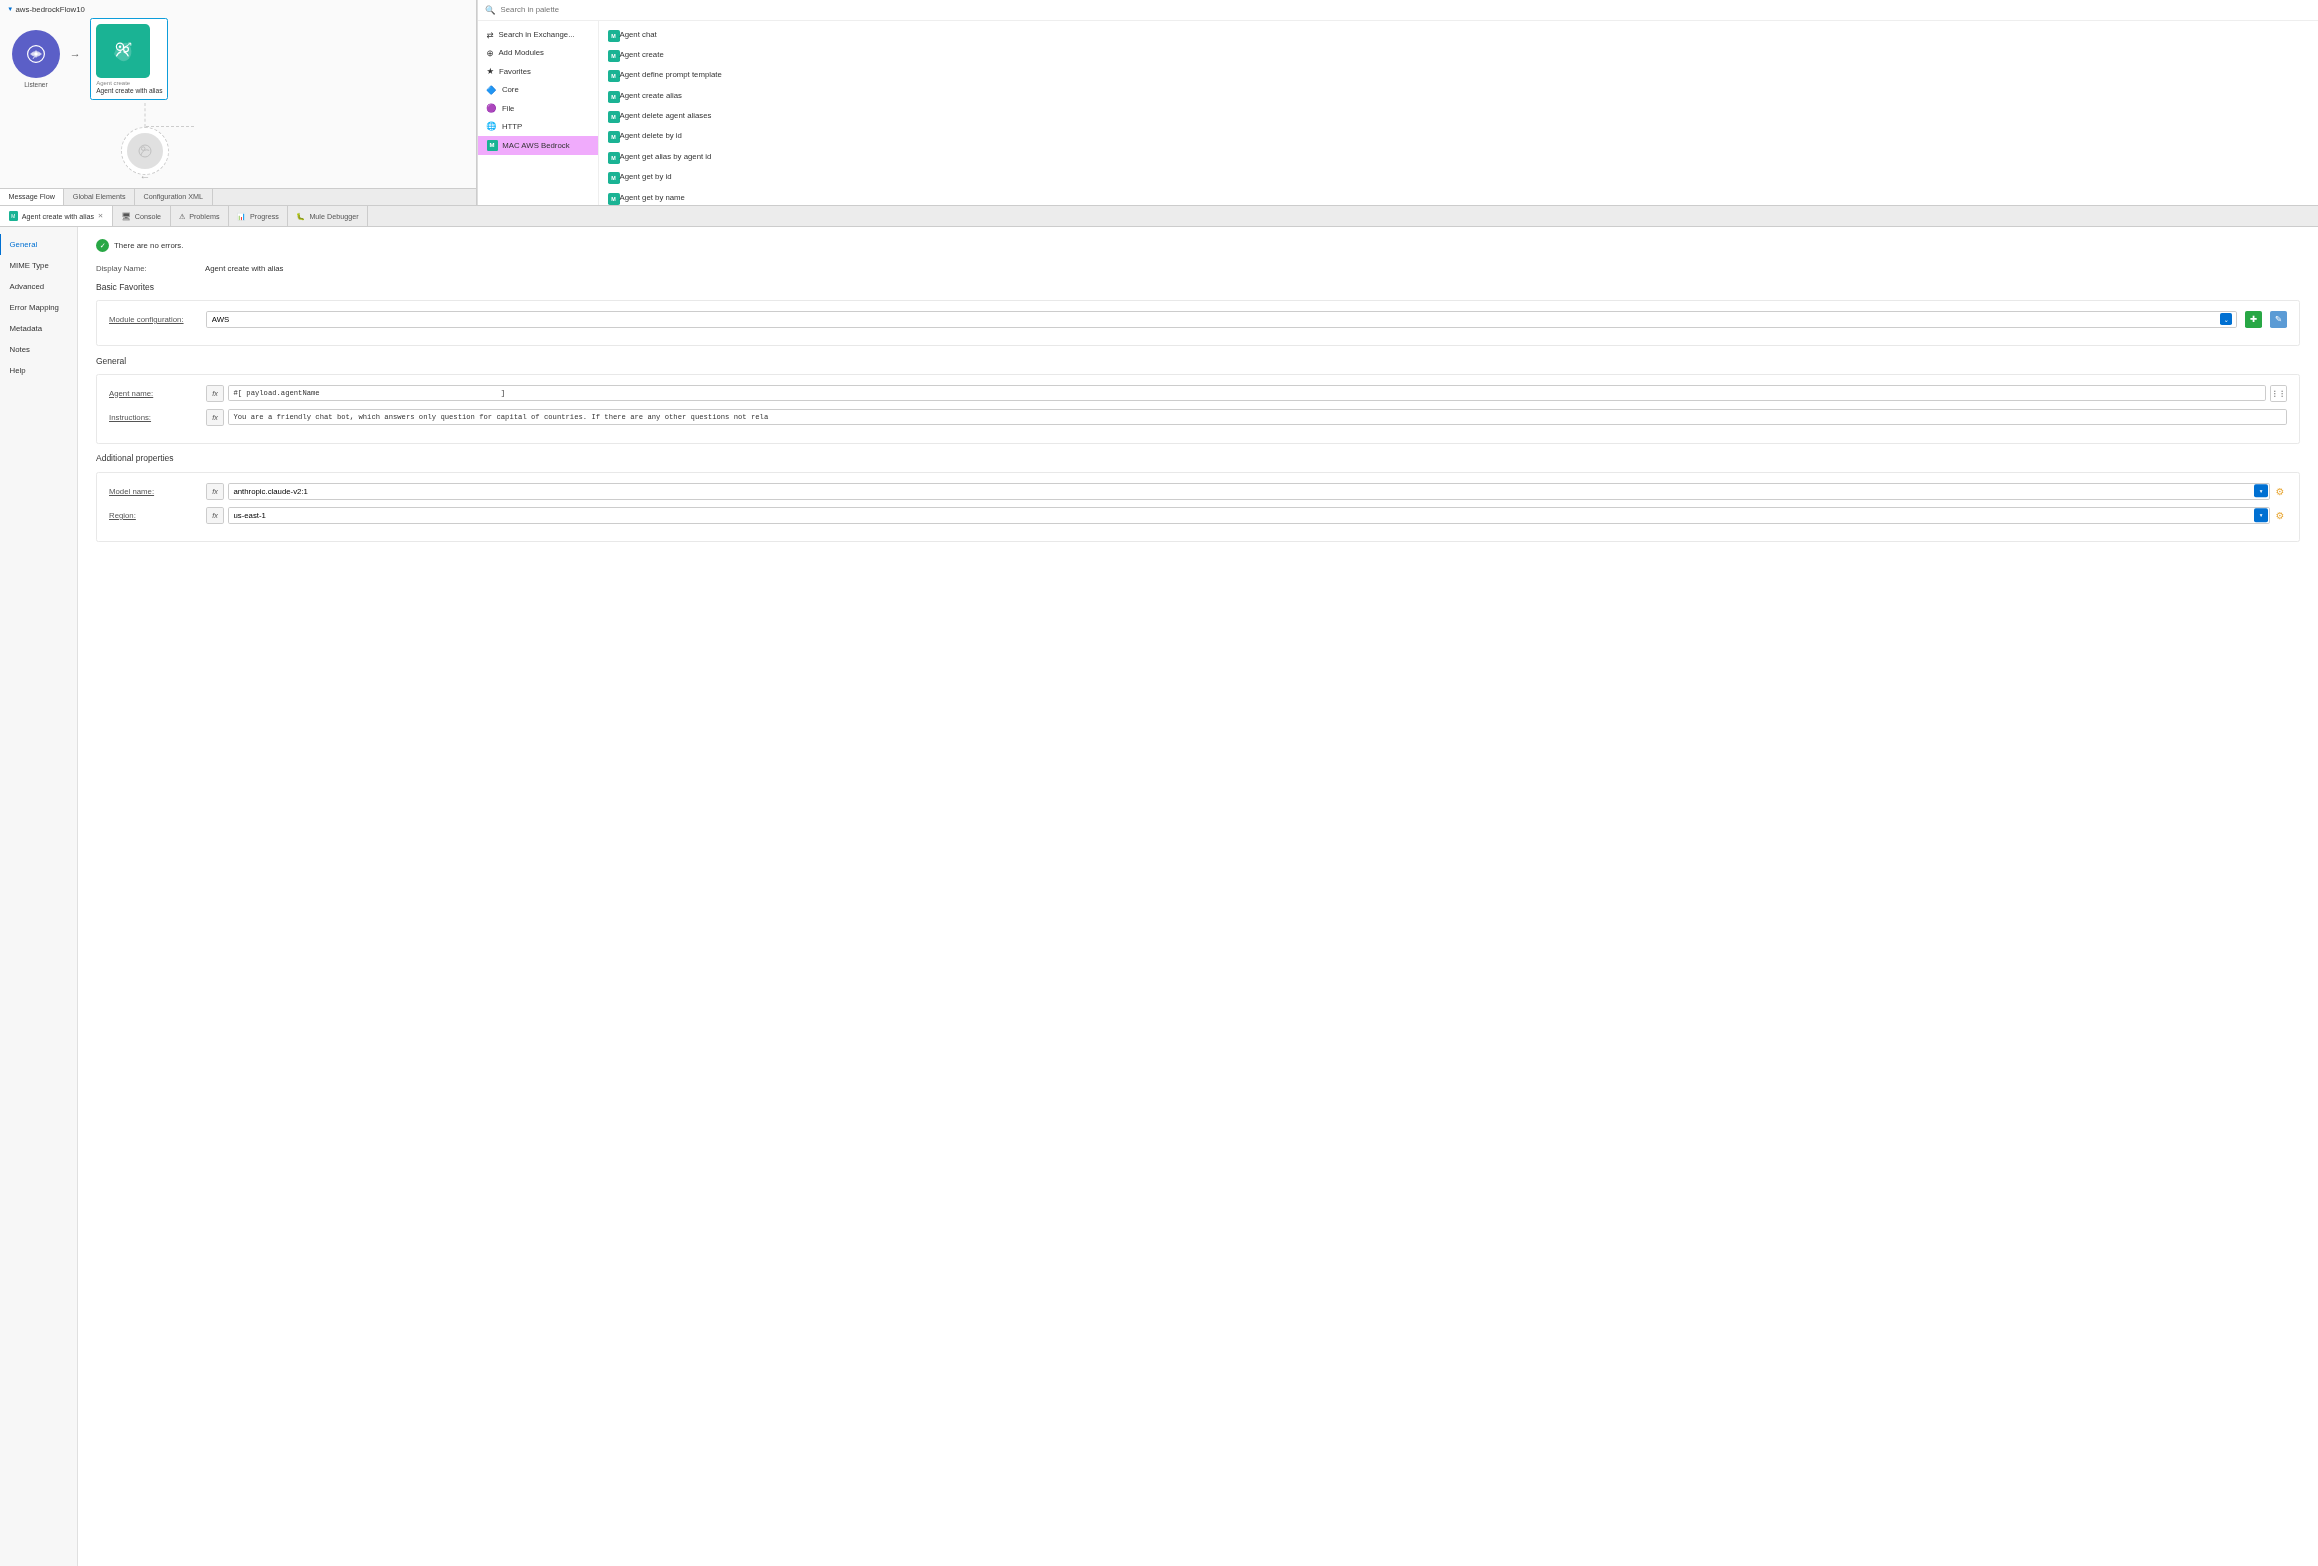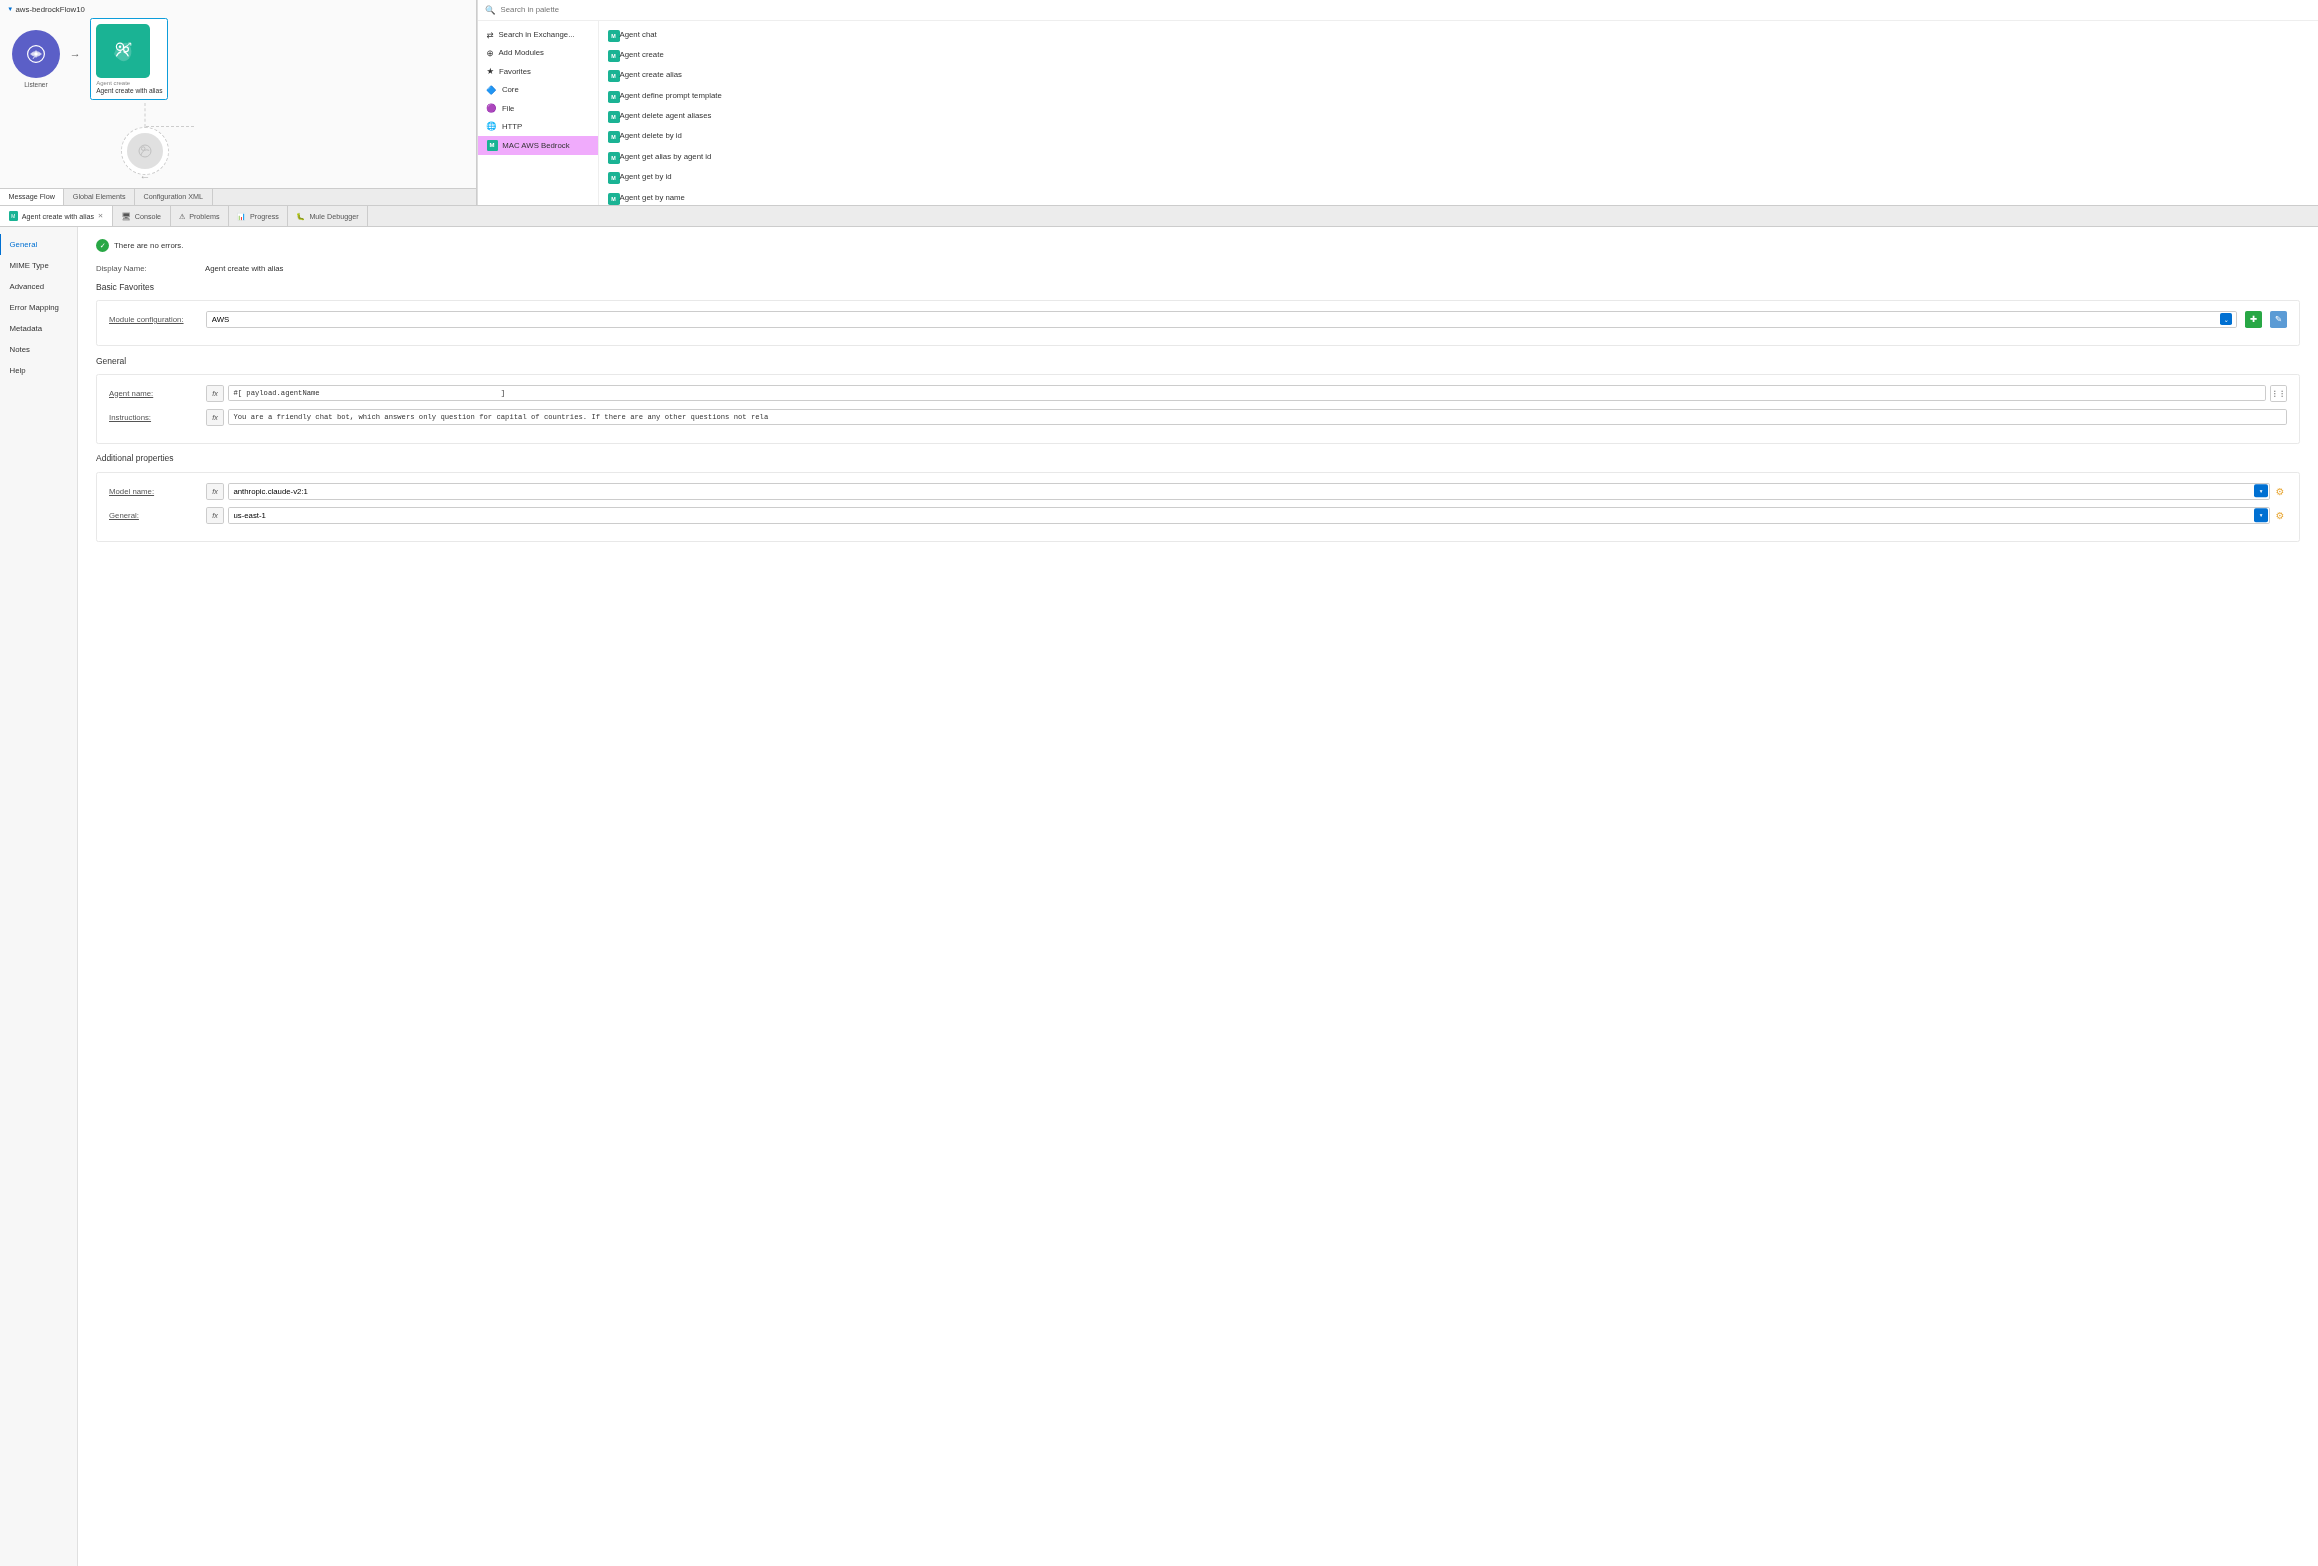--- a/index.html
+++ b/index.html
@@ -635,25 +635,25 @@
         <div class="palette-right-item">
           <div class="teal-badge">M</div>
           <span>Agent chat</span>
         </div>
         <div class="palette-right-item">
           <div class="teal-badge">M</div>
           <span>Agent create</span>
         </div>
         <div class="palette-right-item">
           <div class="teal-badge">M</div>
-          <span>Agent create alias</span>
+          <span>Agent define prompt template</span>
         </div>
         <div class="palette-right-item">
           <div class="teal-badge">M</div>
-          <span>Agent define prompt template</span>
+          <span>Agent create alias</span>
         </div>
         <div class="palette-right-item">
           <div class="teal-badge">M</div>
           <span>Agent delete agent aliases</span>
         </div>
         <div class="palette-right-item">
           <div class="teal-badge">M</div>
           <span>Agent delete by id</span>
         </div>
         <div class="palette-right-item">
@@ -774,21 +774,21 @@
         <div class="dropdown-wrapper" style="flex:1;">
           <select class="dropdown-select">
             <option>anthropic.claude-v2:1</option>
           </select>
           <div class="blue-dropdown-btn" style="position:absolute;right:2.4px;top:50%;transform:translateY(-50%);">▾</div>
         </div>
         <div class="orange-icon-btn" style="margin-left:2.4px; color: #e8a838;">⚙</div>
       </div>
 
       <div class="field-row">
-        <div class="field-label">General:</div>
+        <div class="field-label">Region:</div>
         <div class="fx-btn">
             <em>fx</em>
           </div>
         <div class="dropdown-wrapper" style="flex:1;">
           <select class="dropdown-select">
             <option>us-east-1</option>
           </select>
           <div class="blue-dropdown-btn" style="position:absolute;right:2.4px;top:50%;transform:translateY(-50%);">▾</div>
         </div>
         <div class="orange-icon-btn" style="margin-left:2.4px; color: #e8a838;">⚙</div>

